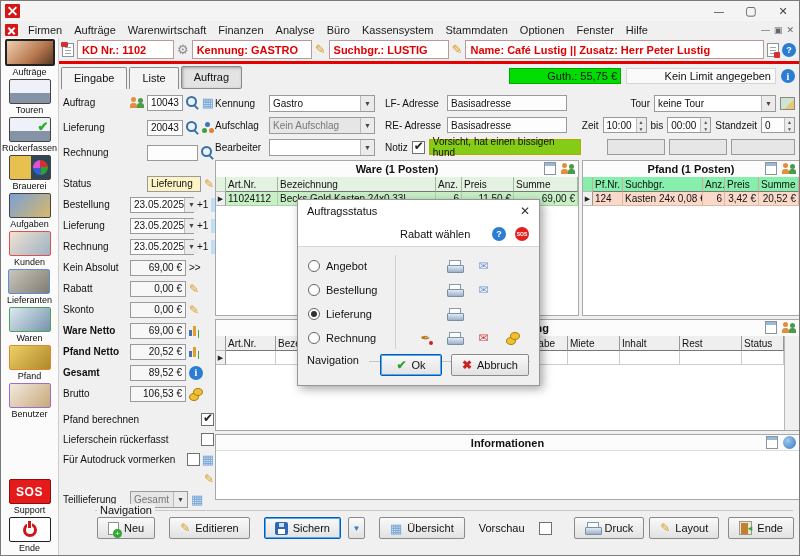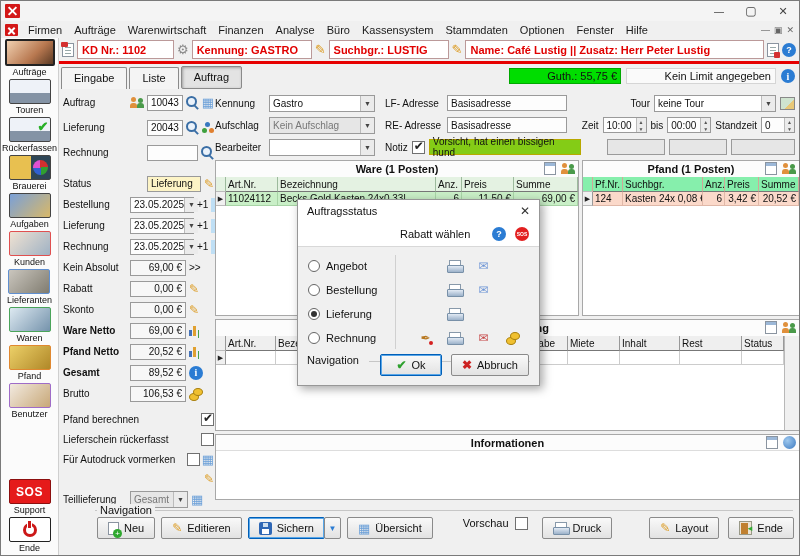--- a/index.html
+++ b/index.html
@@ -173,21 +173,21 @@
 .p-pfand{left:523px;top:96px;width:218px;height:156px}
 .p-fass{left:156px;top:255px;width:585px;height:112px;display:flex;flex-direction:column}
 .p-info{left:156px;top:370px;width:585px;height:66px}
 .fassbody{display:flex;flex:1}
 .fasscols{flex:1}
 
 
 .bbar{position:absolute;left:0;right:0;bottom:0;height:52px}
 .bbar::before{content:"";position:absolute;left:36px;right:6px;top:7px;border-top:1px solid #c6c6c6}
 .bnavlabel{position:absolute;left:38px;top:1px;background:#f0f0f0;padding:0 3px;z-index:1}
-.bbtns{position:absolute;left:38px;top:14px;display:flex;align-items:flex-start;gap:6px}
+.bbtns{position:absolute;left:38px;top:14px;display:flex;align-items:center;gap:14px}
 .brights{position:absolute;right:5px;top:14px;display:flex;align-items:center;gap:9px}
 .ddbtn{width:17px;height:22px;border:1px solid #8a8a8a;border-radius:2px;background:linear-gradient(#f9f9f9,#e2e2e2);display:flex;align-items:center;justify-content:center;color:#2b7cd3;font-size:8px;margin-left:-7px}
 .ddbtn::before{content:"▼"}
 
 
 .dialog{position:absolute;left:296px;top:198px;width:243px;height:187px;background:#f0f0f0;border:1px solid #979797;box-shadow:3px 3px 9px rgba(0,0,0,.35);z-index:50}
 .dtitle{height:22px;background:#fff;display:flex;align-items:center;padding:0 9px}
 .dclose{margin-left:auto;color:#333;font-size:12px}
 .dclose::before{content:"✕"}
 .dsub{height:25px;background:#fff;display:flex;align-items:center;border-bottom:1px solid #d8d8d8;padding:0 10px}
@@ -607,21 +607,21 @@
           </span>
         <span class="btn focus">
             <span class="ig g-disk"></span>
             <span>Sichern</span>
           </span>
         <span class="ddbtn"></span>
         <span class="btn">
             <span class="ig g-grid"></span>
             <span>Übersicht</span>
           </span>
-        <span style="margin-left:24px">Vorschau</span>
+        <span style="margin-left:0">Vorschau</span>
         <span class="cb"></span>
         <span class="btn" style="margin-left:8px">
             <span class="ig g-print"></span>
             <span>Druck</span>
           </span>
       </div>
       <div class="brights">
         <span class="btn">
             <span class="ig g-pencil-sm"></span>
             <span>Layout</span>

